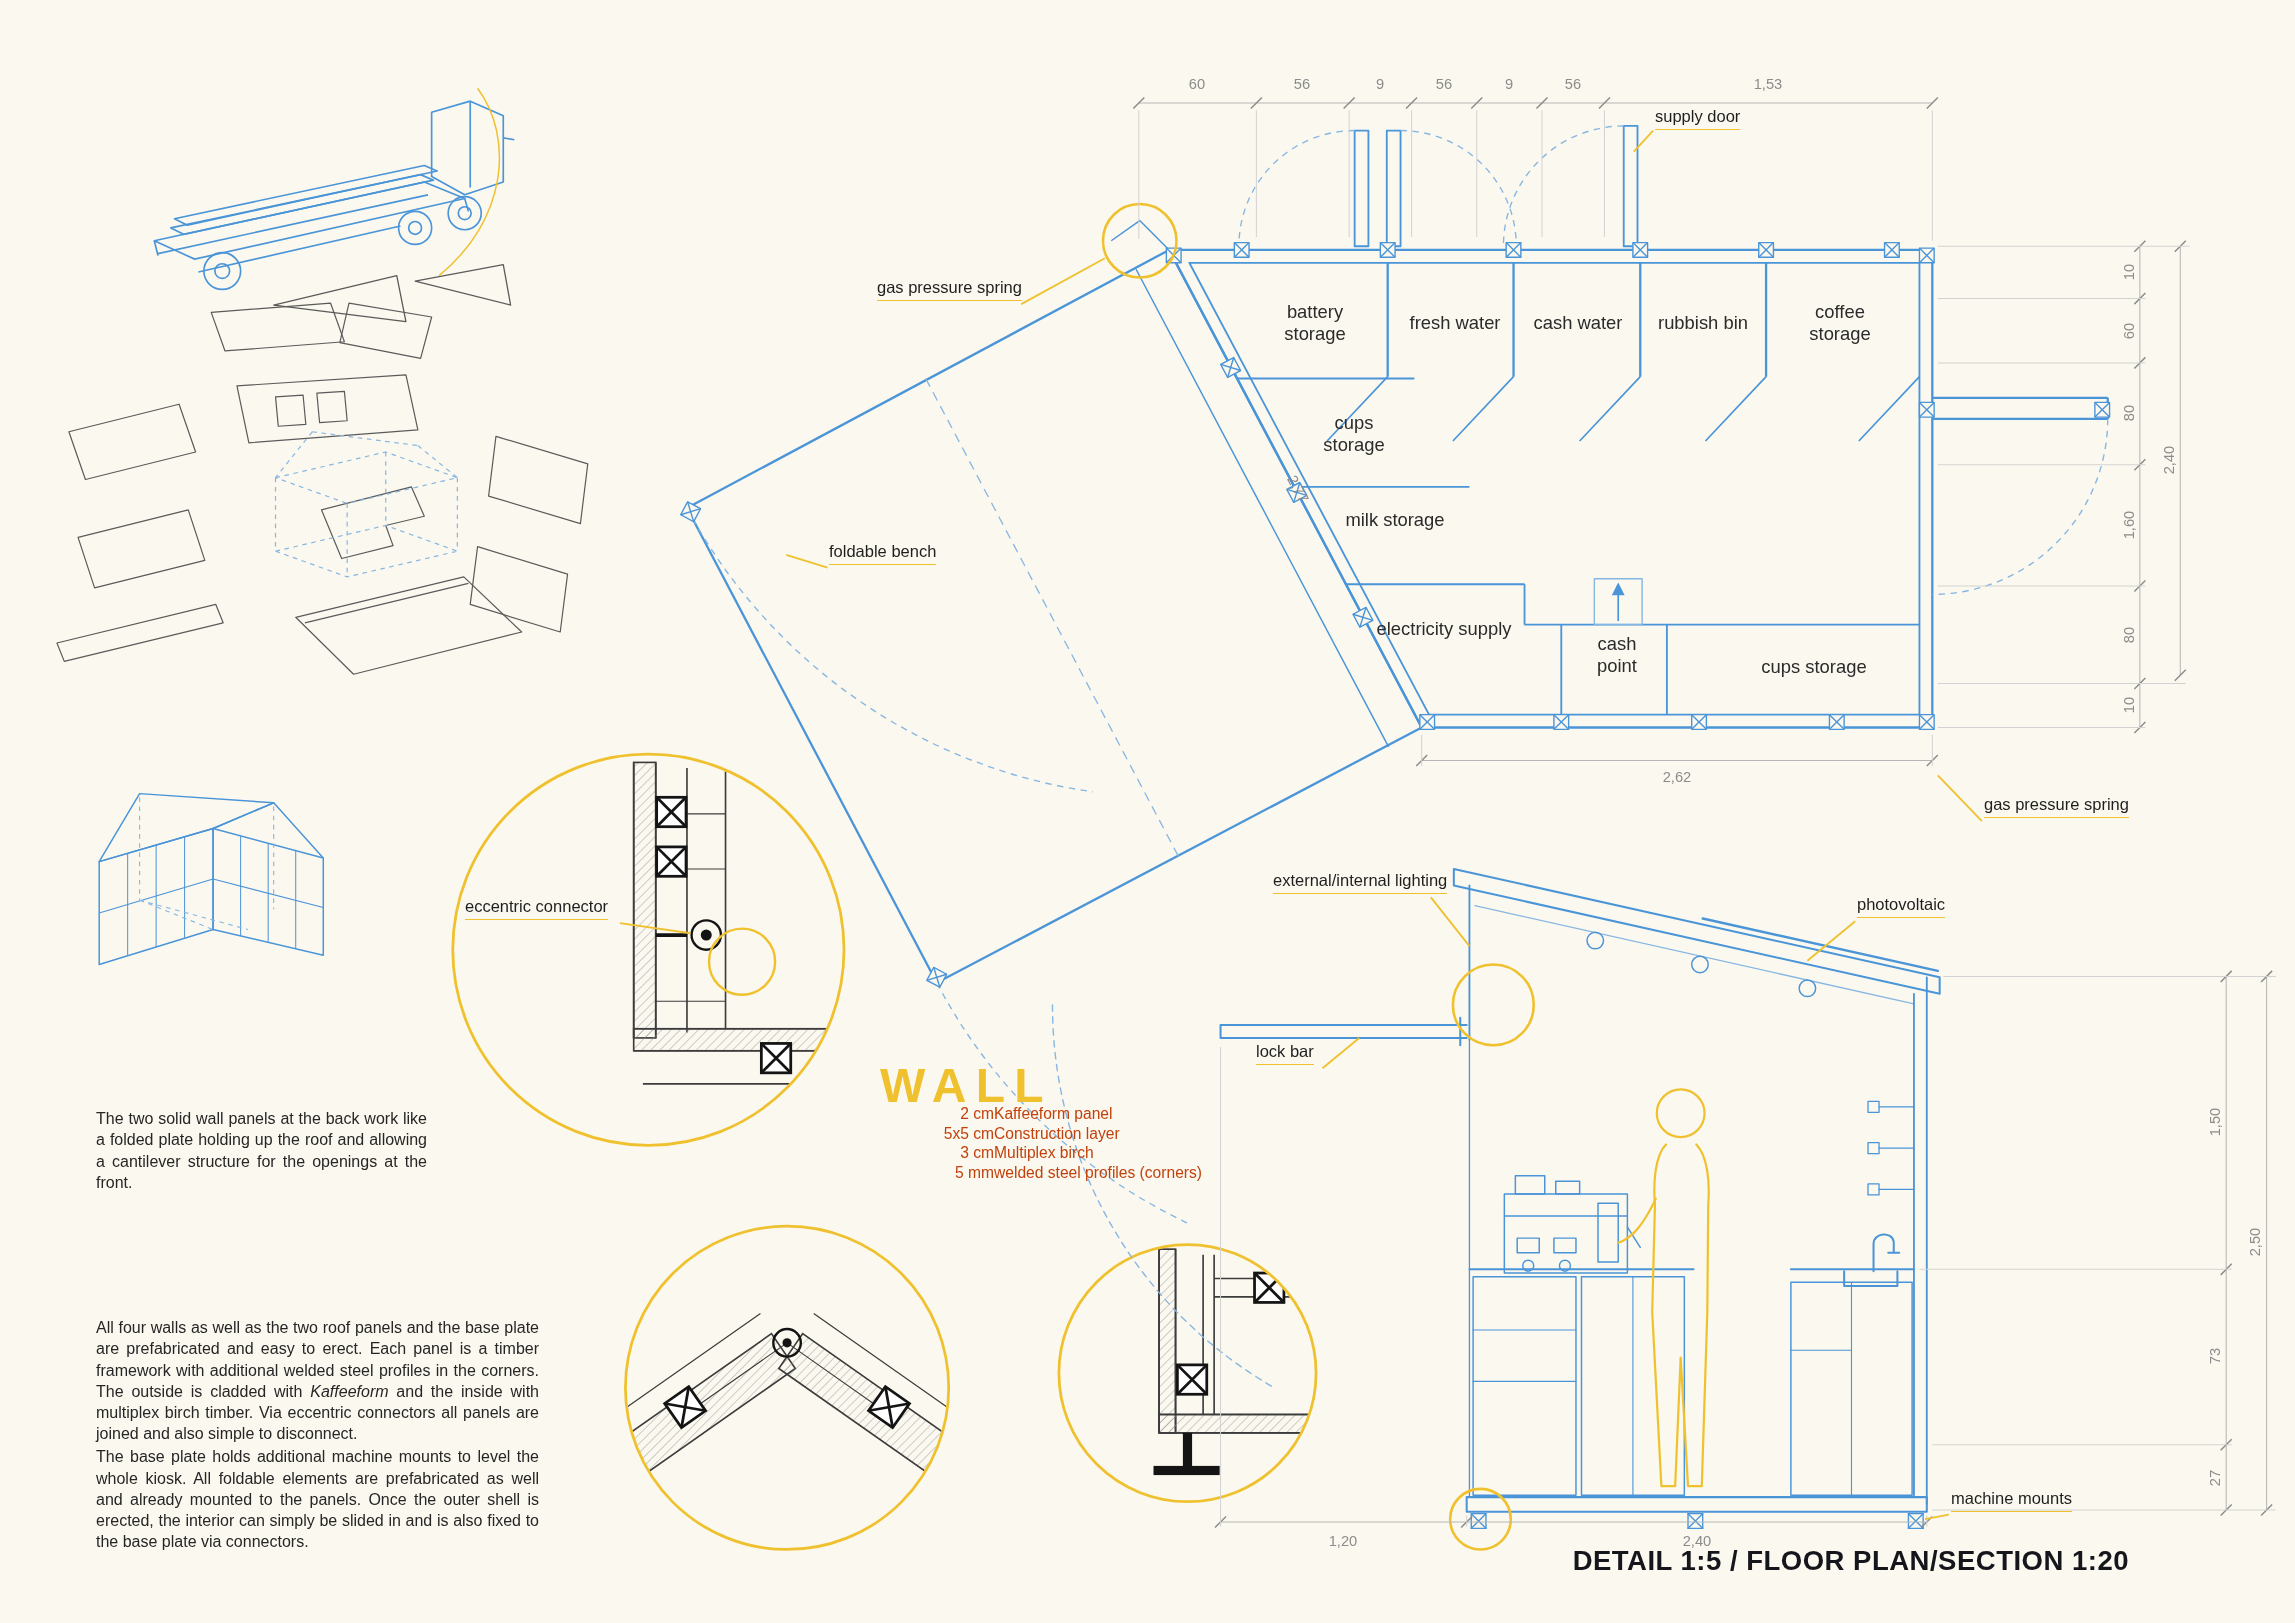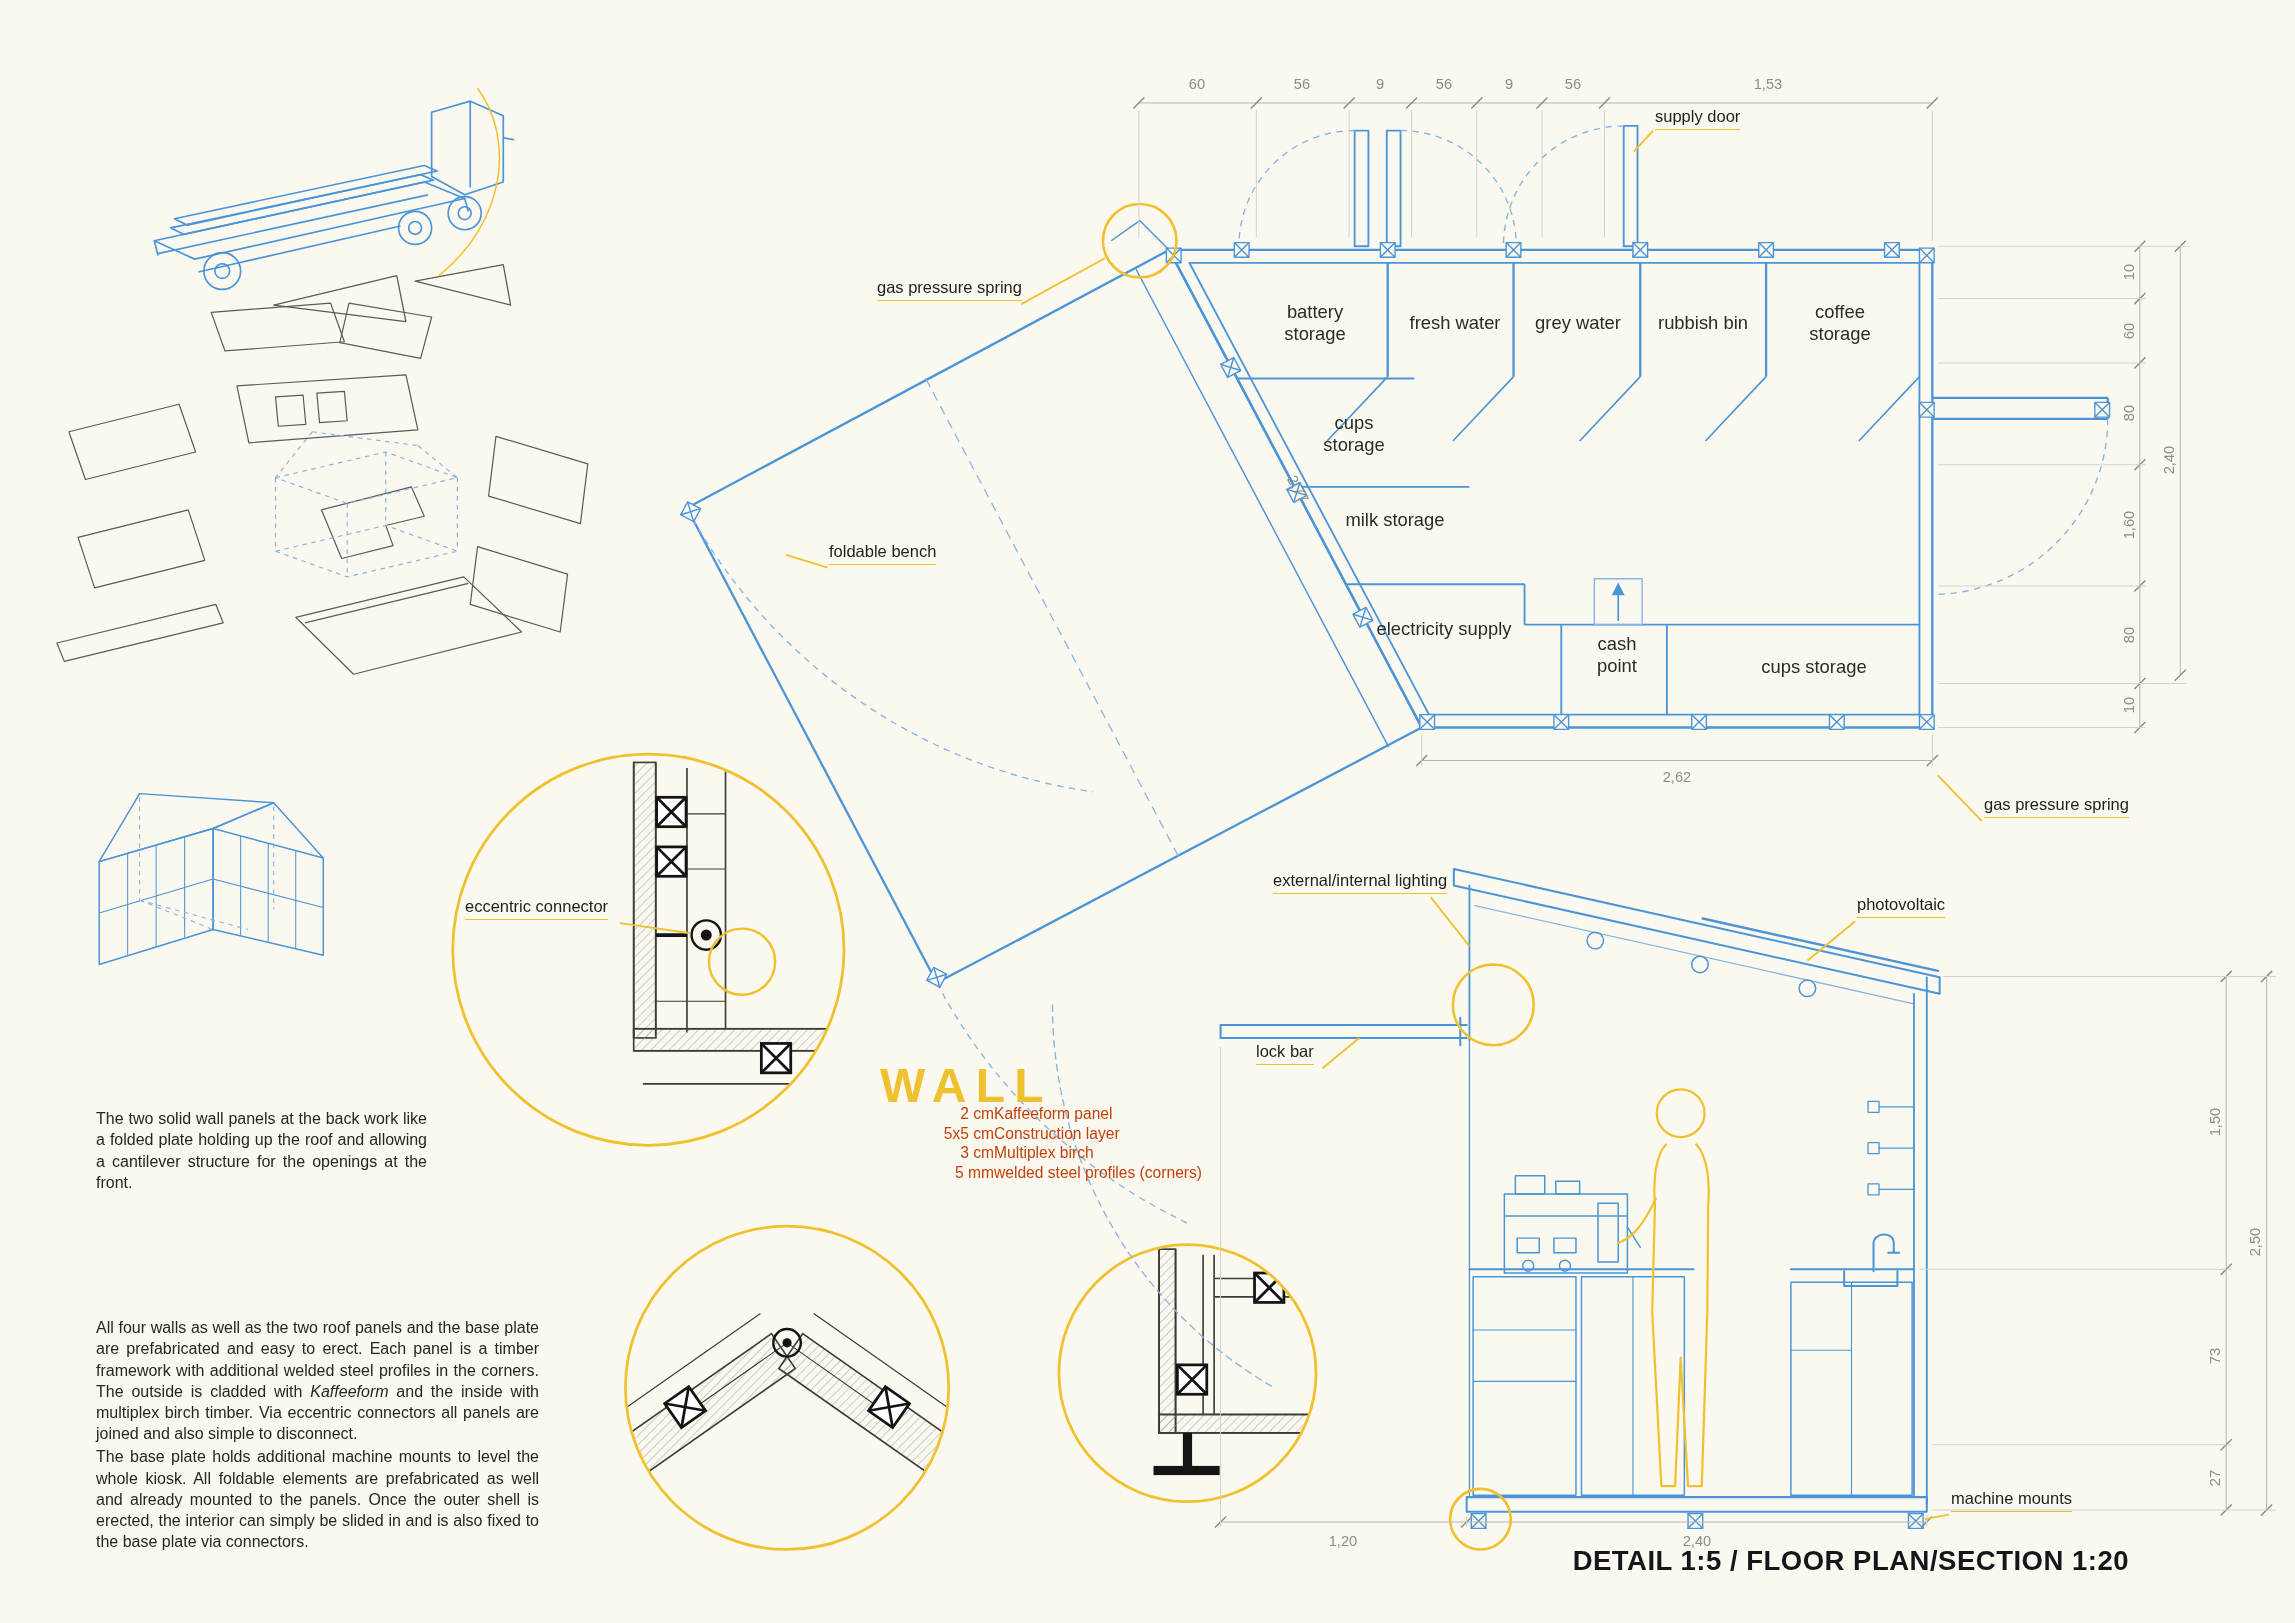--- a/index.html
+++ b/index.html
@@ -335,21 +335,21 @@
   <g stroke="#F0C12E" stroke-width="2" fill="none">
     <path d="M 1558 977 L 1600 1030"></path>
     <path d="M 2020 1003 L 1968 1046"></path>
     <path d="M 1440 1163 L 1480 1130"></path>
     <path d="M 2122 1649 L 2096 1654"></path>
   </g>
 </svg>
 
 <div class="room" style="left:1315px;top:323px;width:119px">battery storage</div>
 <div class="room" style="left:1455px;top:323px;width:92px">fresh water</div>
-<div class="room" style="left:1578px;top:323px;width:92px">grey water</div>
+<div class="room" style="left:1578px;top:323px;width:92px">cash water</div>
 <div class="room" style="left:1703px;top:323px;width:101px">rubbish bin</div>
 <div class="room" style="left:1840px;top:323px;width:110px">coffee storage</div>
 <div class="room" style="left:1354px;top:434px;width:101px">cups storage</div>
 <div class="room" style="left:1395px;top:520px;width:101px">milk storage</div>
 <div class="room" style="left:1444px;top:629px;width:147px">electricity supply</div>
 <div class="room" style="left:1617px;top:655px;width:83px">cash point</div>
 <div class="room" style="left:1814px;top:667px;width:110px">cups storage</div>
 
 <div class="lbl" style="left:1655px;top:107px"><span class="ul">supply door</span></div>
 <div class="lbl" style="left:877px;top:278px"><span class="ul">gas pressure spring</span></div>

